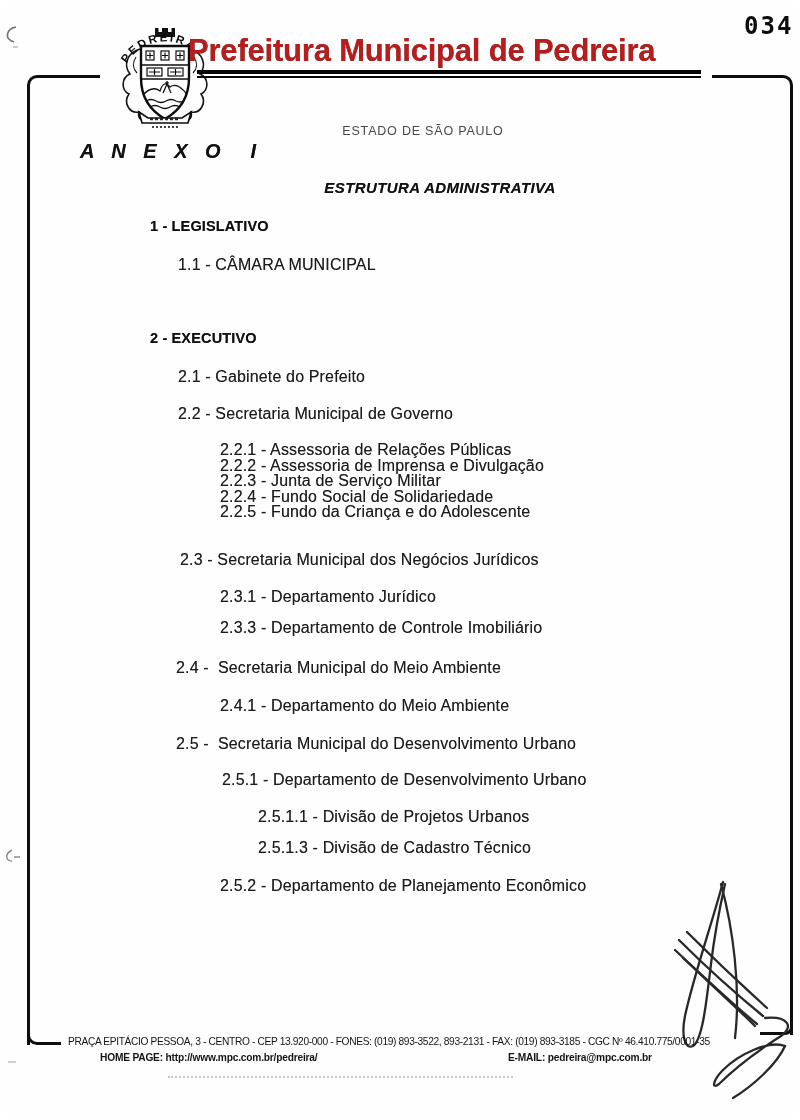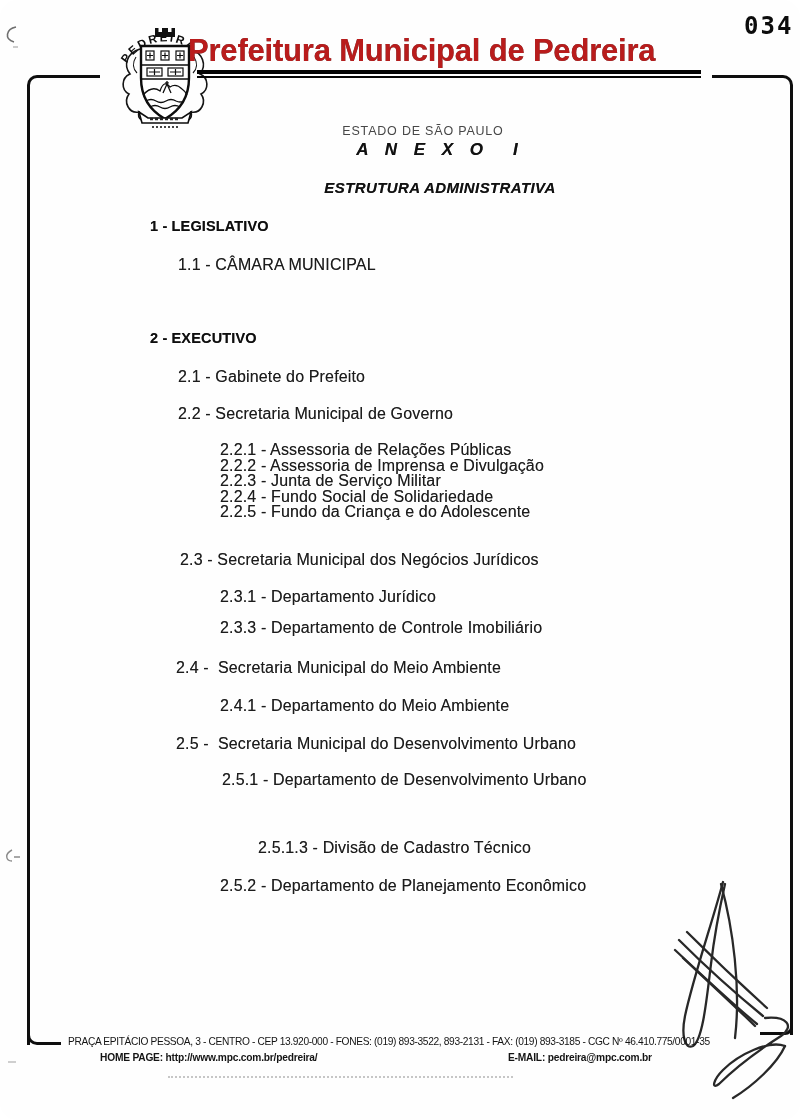--- a/index.html
+++ b/index.html
@@ -23,22 +23,22 @@
   .logo{position:absolute;left:110px;top:13px;width:110px;height:118px;}
 
   .title{position:absolute;left:188px;top:33px;width:510px;font-size:31px;font-weight:bold;
     letter-spacing:-0.2px;color:#b91c1c;white-space:nowrap;
     text-shadow:0 0 0.6px rgba(0,0,0,0.65);}
   .title-rule{position:absolute;left:197px;top:70px;width:504px;height:2px;
     border-top:4px solid #050505;border-bottom:2px solid #050505;}
   .estado{position:absolute;left:278px;top:84px;width:290px;text-align:center;
     font-size:12.5px;letter-spacing:0.8px;color:#474747;margin-top:40px;}
 
-  .anexo{position:absolute;left:80px;top:140px;width:720px;text-align:center;
-    font-size:17px;font-weight:bold;font-style:italic;letter-spacing:6px;color:#111;
+  .anexo{position:absolute;left:80px;top:140px;width:720px;
+    font-size:20px;font-weight:bold;font-style:italic;letter-spacing:6px;color:#111;
     text-shadow:0 0 0.5px rgba(0,0,0,0.6);}
   .annex-num{margin-left:24px;}
   .estrutura{position:absolute;left:80px;top:179px;width:720px;text-align:center;
     font-size:15px;font-weight:bold;font-style:italic;letter-spacing:0.4px;color:#111;
     text-shadow:0 0 0.5px rgba(0,0,0,0.6);}
 
   .li{position:absolute;font-size:16px;letter-spacing:0.15px;white-space:pre;color:#1c1c1c;
     text-shadow:0 0 0.5px rgba(20,20,20,0.55);}
   .b{font-weight:bold;font-size:14.5px;color:#0e0e0e;}
 
@@ -127,20 +127,21 @@
   <div class="li" style="left:220px;top:472px">2.2.3 - Junta de Serviço Militar</div>
   <div class="li" style="left:220px;top:488px">2.2.4 - Fundo Social de Solidariedade</div>
   <div class="li" style="left:220px;top:503px">2.2.5 - Fundo da Criança e do Adolescente</div>
   <div class="li" style="left:180px;top:551px">2.3 - Secretaria Municipal dos Negócios Jurídicos</div>
   <div class="li" style="left:220px;top:588px">2.3.1 - Departamento Jurídico</div>
   <div class="li" style="left:220px;top:619px">2.3.3 - Departamento de Controle Imobiliário</div>
   <div class="li" style="left:176px;top:659px">2.4 -  Secretaria Municipal do Meio Ambiente</div>
   <div class="li" style="left:220px;top:697px">2.4.1 - Departamento do Meio Ambiente</div>
   <div class="li" style="left:176px;top:735px">2.5 -  Secretaria Municipal do Desenvolvimento Urbano</div>
   <div class="li" style="left:222px;top:771px">2.5.1 - Departamento de Desenvolvimento Urbano</div>
+  <div class="li" style="left:258px;top:808px">2.5.1.1 - Divisão de Projetos Urbanos</div>
   <div class="li" style="left:258px;top:839px">2.5.1.3 - Divisão de Cadastro Técnico</div>
   <div class="li" style="left:220px;top:877px">2.5.2 - Departamento de Planejamento Econômico</div>
 
   <svg class="signature" viewBox="0 0 165 235">
     <g stroke="#282828" stroke-width="2.3" fill="none" stroke-linecap="round">
       <path d="M88 14 C78 52 58 110 50 148 C46 168 50 182 58 178 C68 172 72 128 76 96 C80 62 86 34 90 16"></path>
       <path d="M86 16 C98 60 106 120 100 170"></path>
       <path d="M44 72 C76 104 106 130 128 148"></path>
       <path d="M40 82 C72 112 100 138 122 156"></path>
       <path d="M52 64 C84 96 112 122 132 140"></path>

